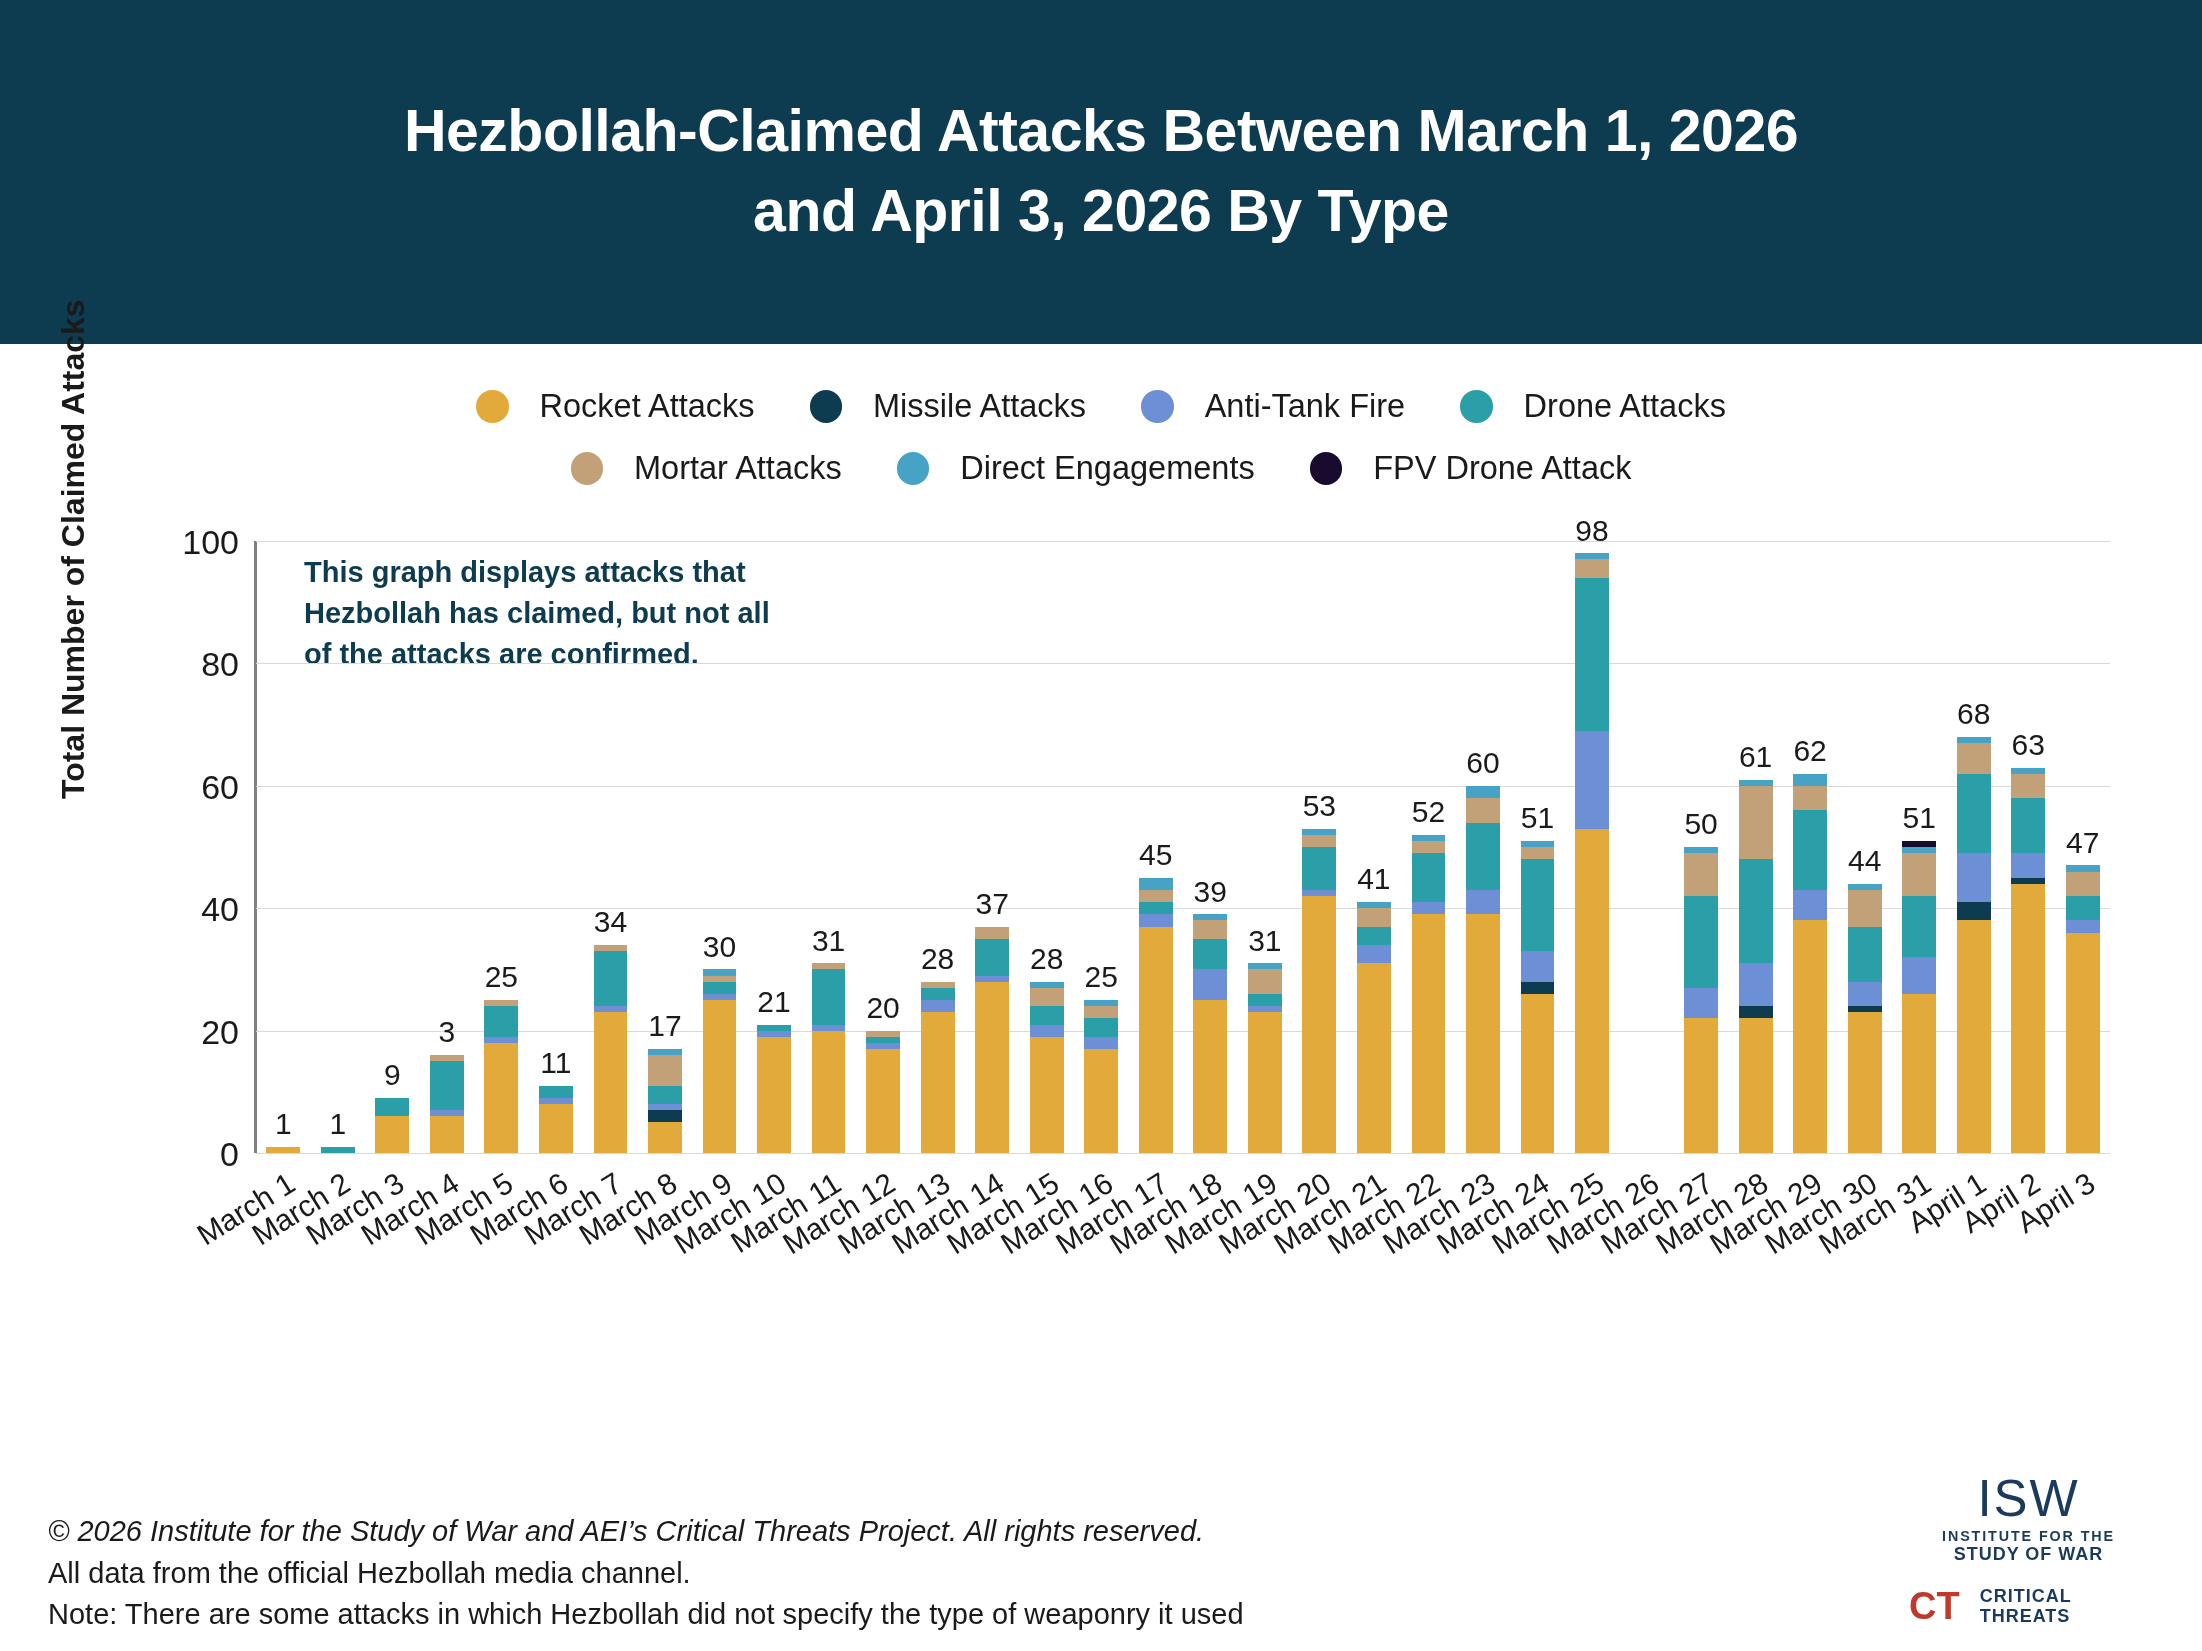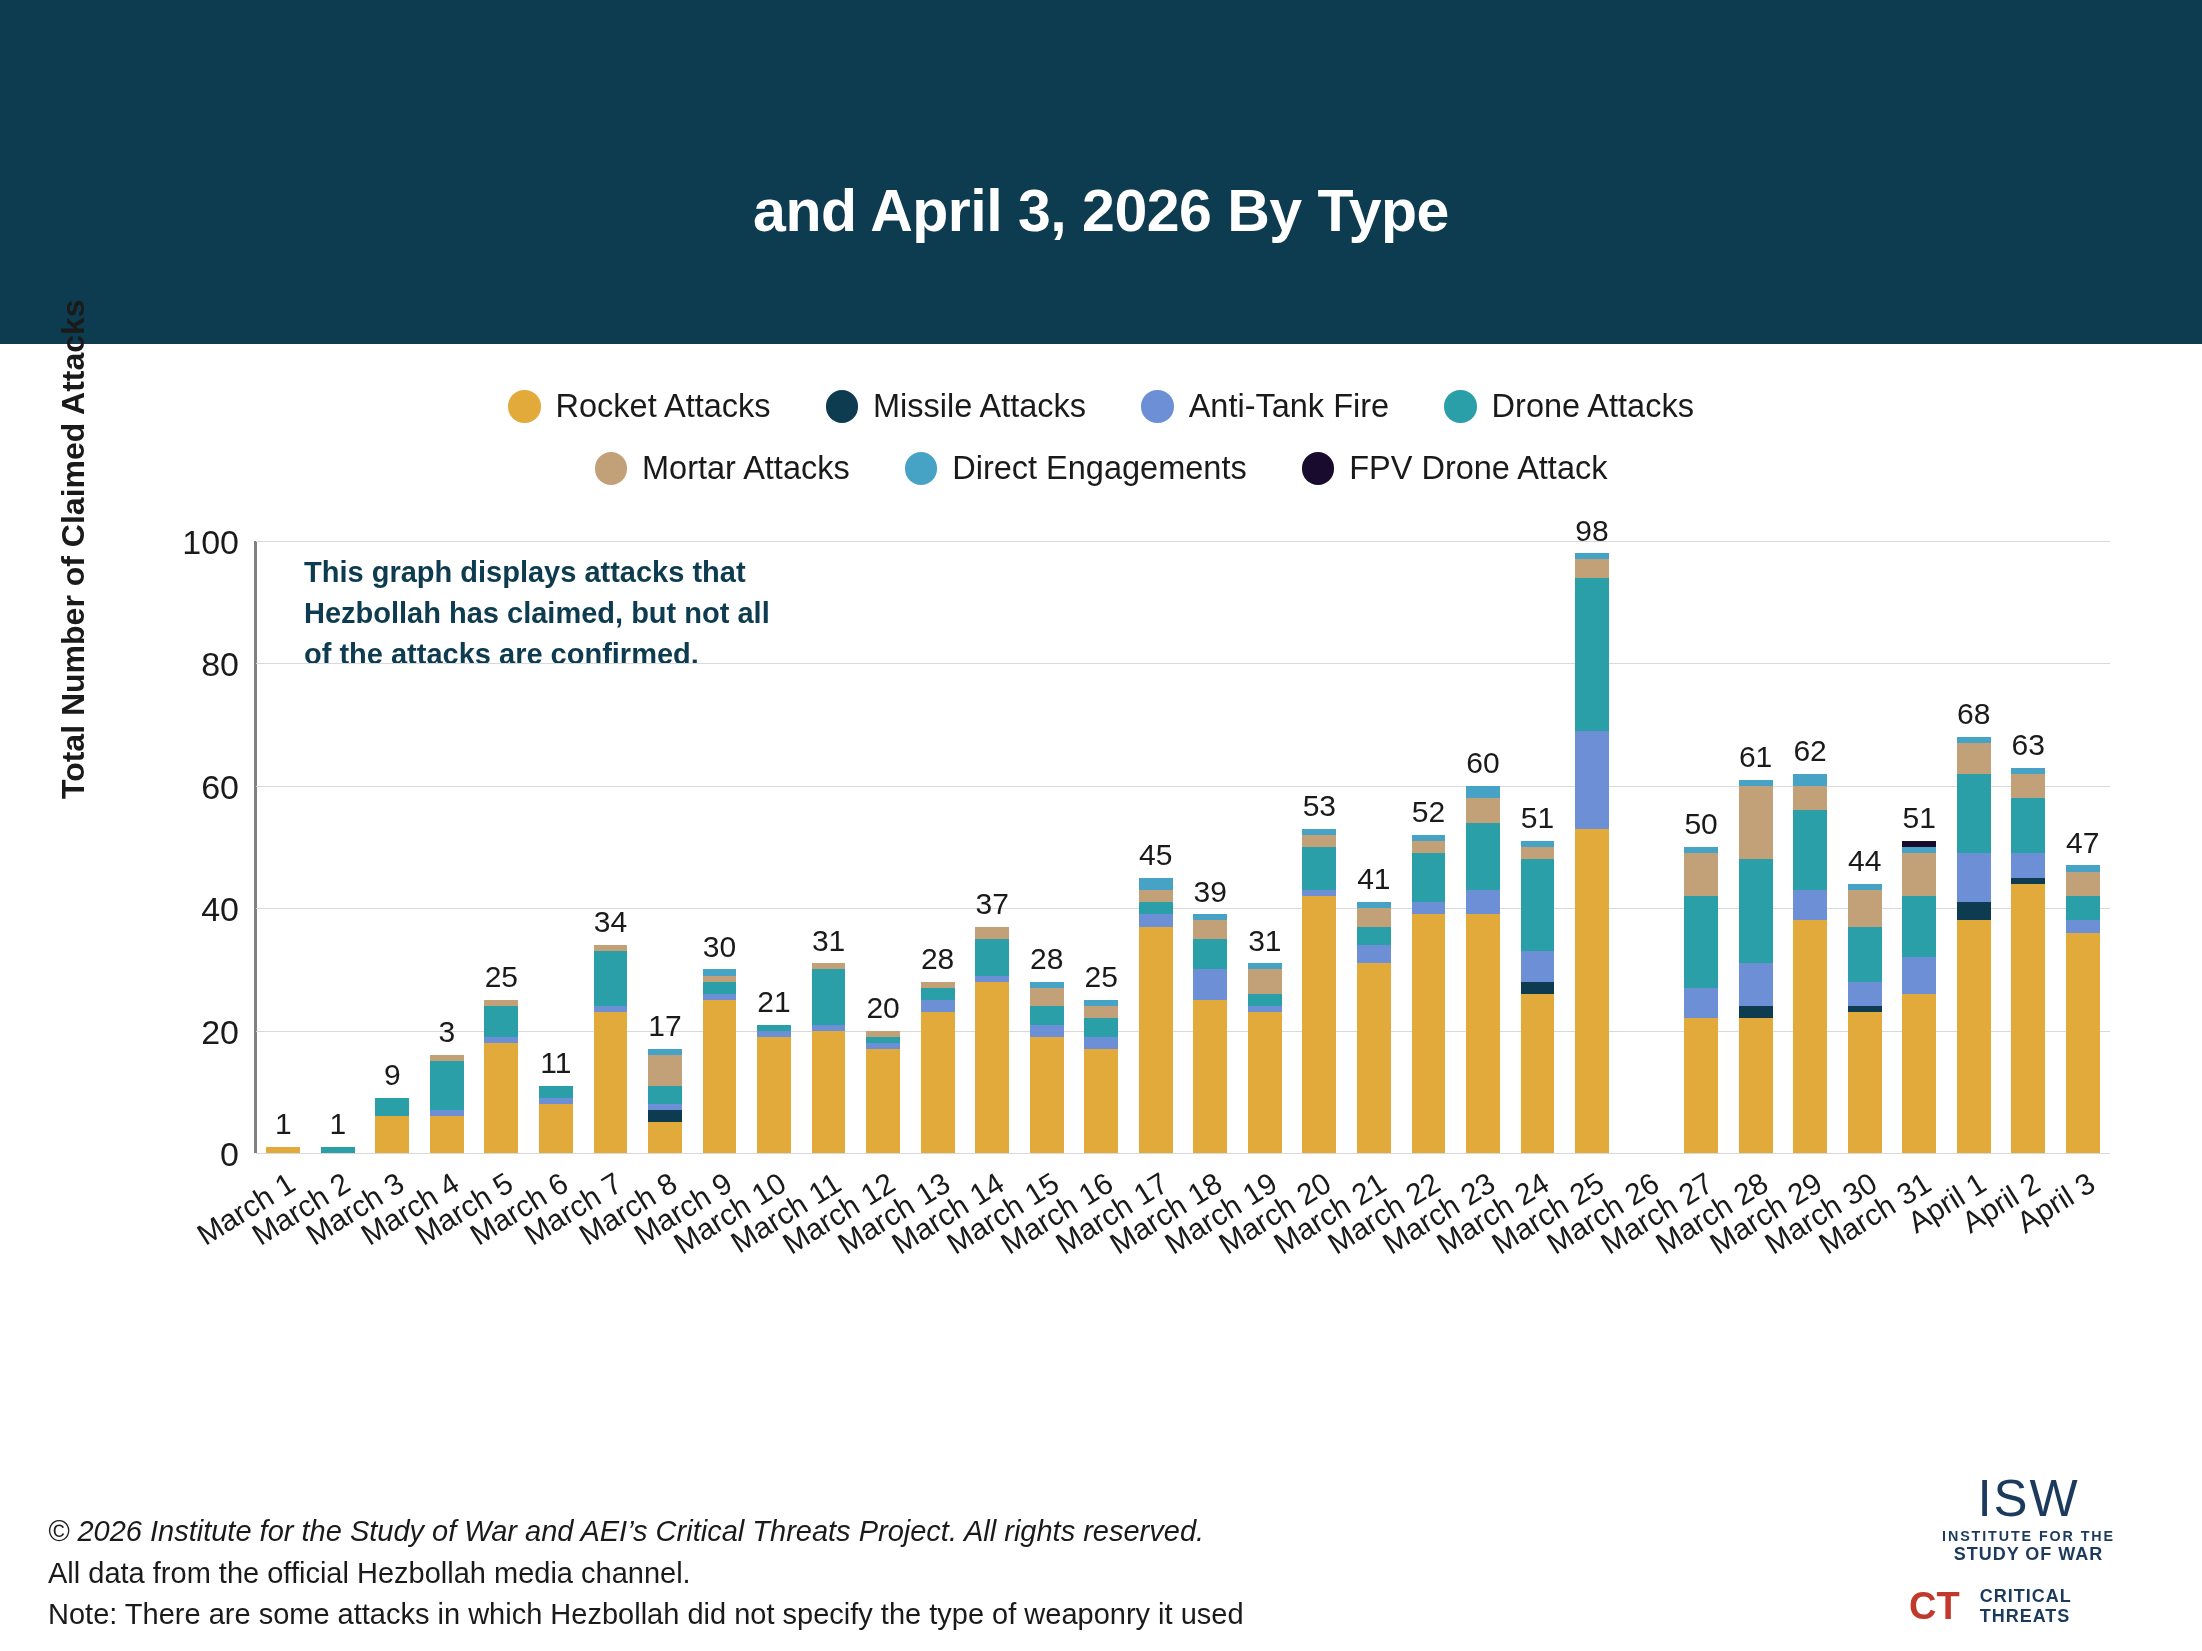--- a/index.html
+++ b/index.html
@@ -42,21 +42,21 @@
   }
   .legend-row {
     display: flex;
     align-items: center;
     justify-content: center;
     gap: 55px;
   }
   .legend-item {
     display: flex;
     align-items: center;
-    gap: 15px;
+    gap: 31px;
   }
   .legend-dot {
     width: 32.5px;
     height: 32.5px;
     border-radius: 50%;
     display: inline-block;
   }
   .legend-label {
     font-size: 32.5px;
     color: #1a1a1a;
@@ -228,21 +228,21 @@
     text-align: left;
     letter-spacing: 1px;
     line-height: 1.15;
   }
 </style>
 </head>
 <body>
 
 <div class="header">
   <h1>
-    <br>
+    <span>Hezbollah-Claimed Attacks Between March 1, 2026</span><br>
     <span>and April 3, 2026 By Type</span>
   </h1>
 </div>
 
 <div class="legend" id="legend">
     <div class="legend-row">
       <div class="legend-item">
         <span class="legend-dot" style="background: rgb(226, 169, 59);"></span>
         <span class="legend-label">Rocket Attacks</span>
       </div>

